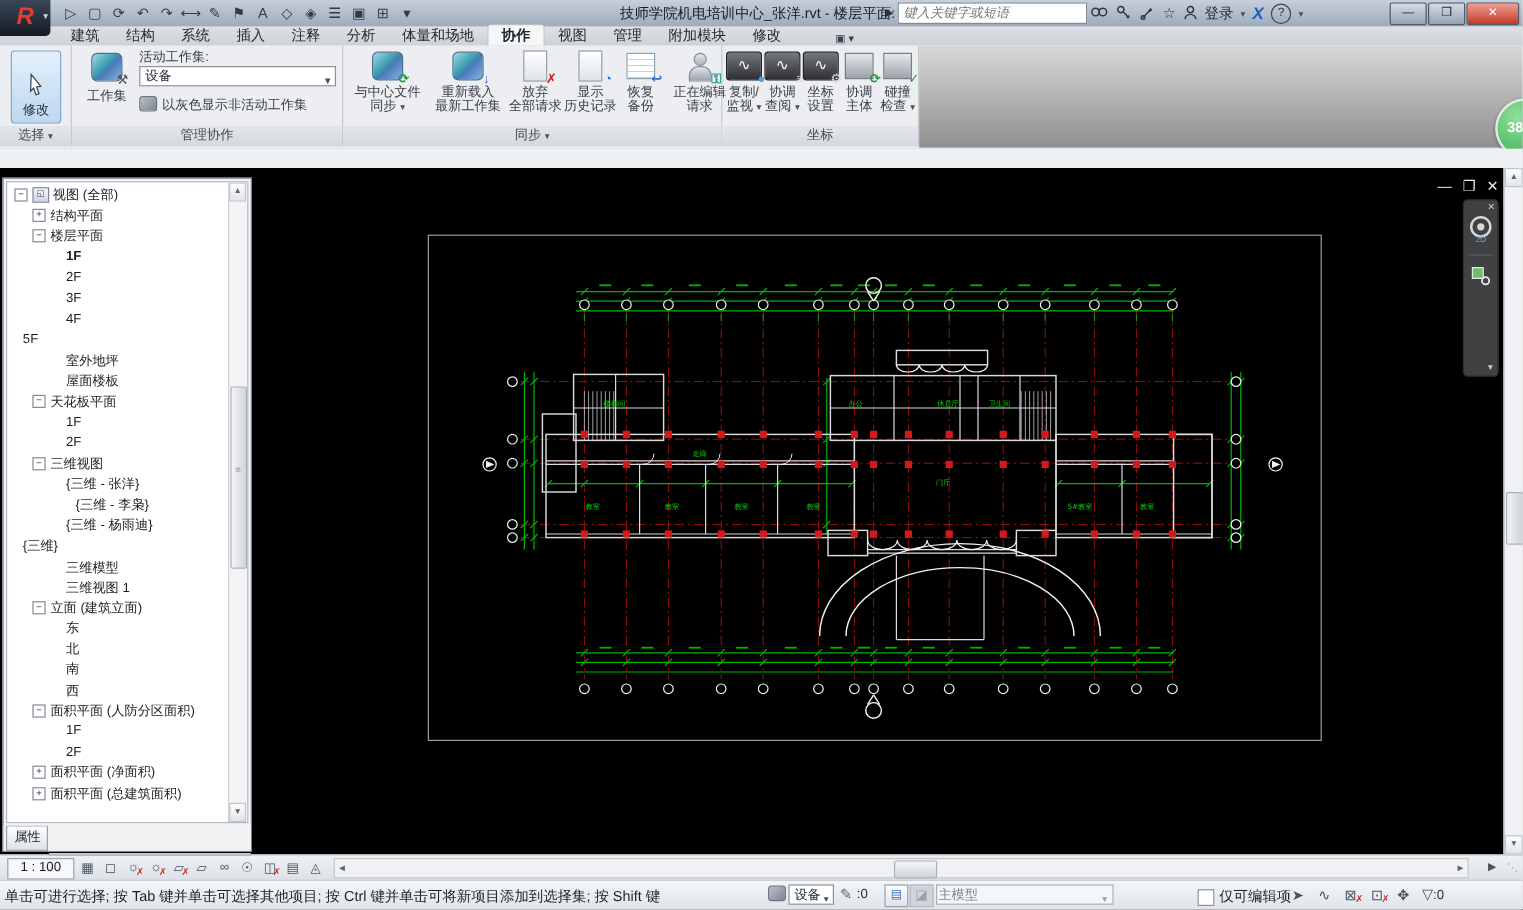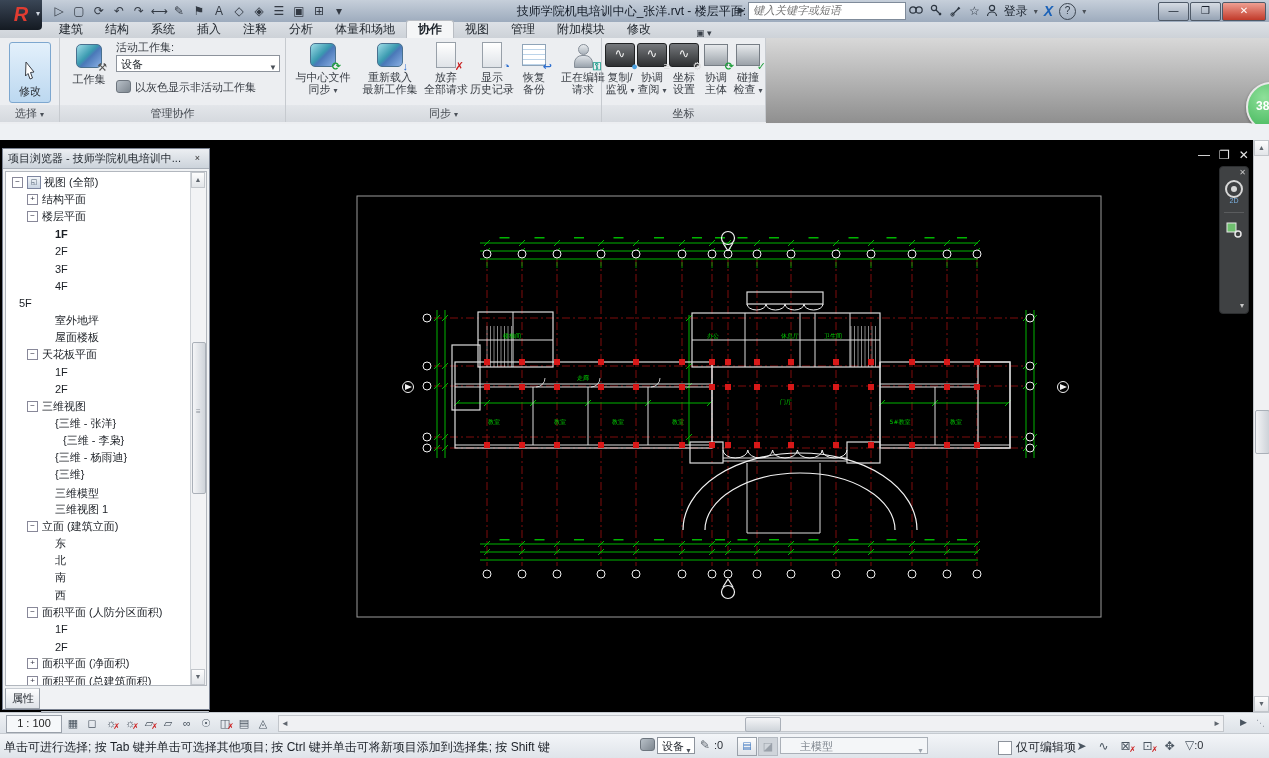--- a/index.html
+++ b/index.html
@@ -112,21 +112,21 @@
 
   #statusbar{position:absolute;left:0;top:733px;width:1269px;height:25px;background:linear-gradient(#f3f5f8,#dfe4ea);border-top:1px solid #c5cad0;box-sizing:border-box;font-size:12px;color:#1c2128;}
   #statushint{position:absolute;left:4px;top:5px;white-space:nowrap;max-width:630px;overflow:hidden;}
   #ws-status-icon{position:absolute;left:640px;top:4px;}
   #ws-status{position:absolute;left:657px;top:3px;width:38px;height:17px;background:#fff;border:1px solid #8d939c;font-size:11px;line-height:16px;padding-left:4px;box-sizing:border-box;}
   #ws-status .sel-arrow{position:absolute;right:2px;top:5px;font-size:7px;color:#4a5058;}
   #req-icon{position:absolute;left:700px;top:4px;font-size:12px;color:#5a626b;}
   #req-count{position:absolute;left:714px;top:5px;font-size:11px;color:#2a2f36;}
   #do-btn1{position:absolute;left:737px;top:3px;width:18px;height:17px;border:1px solid #9aa1aa;background:linear-gradient(#fdfdfe,#dfe3e8);font-size:10px;text-align:center;line-height:15px;color:#3c76c0;}
   #do-btn2{position:absolute;left:758px;top:3px;width:18px;height:17px;font-size:11px;text-align:center;line-height:16px;color:#9aa1aa;background:#cfd4da;border:1px solid #b4bac2;}
-  #do-select{position:absolute;left:780px;top:3px;width:148px;height:17px;background:#f4f6f8;border:1px solid #aab0b8;font-size:11px;line-height:16px;padding-left:19px;box-sizing:border-box;color:#7d848d;}
+  #do-select{position:absolute;left:780px;top:3px;width:148px;height:17px;background:#f4f6f8;border:1px solid #aab0b8;font-size:11px;line-height:16px;padding-left:1px;box-sizing:border-box;color:#7d848d;}
   #do-select .sel-arrow{position:absolute;right:3px;top:5px;font-size:7px;color:#9aa1aa;}
   #editonly{position:absolute;left:998px;top:5px;display:flex;align-items:center;gap:4px;}
   #editonly .cb{width:12px;height:12px;border:1px solid #8d939c;background:#fff;}
   #selicons{position:absolute;left:1072px;top:3px;display:flex;gap:3px;}
   .sic{position:relative;width:19px;height:17px;display:flex;align-items:center;justify-content:center;font-size:12px;color:#4a5560;}
   .sic .mark{position:absolute;right:-1px;bottom:0;font-size:8px;font-weight:bold;color:#cc2222;}
   #filtergrp{position:absolute;left:1185px;top:4px;font-size:12px;color:#4a5560;}
   #filtergrp b{font-size:11px;color:#2a2f36;font-weight:normal;}
 
   svg text{font-family:"DejaVu Sans","Liberation Sans",sans-serif;}
@@ -703,23 +703,20 @@
       </div>
     </div>
 
     <div id="vscroll">
       <div class="scr-btn" style="top:0;">▲</div>
       <div id="vthumb"></div>
       <div class="scr-btn" style="top:556px;">▼</div>
     </div>
 
     <div id="browser">
-      <div id="pbtitle"><span>项目浏览器 - 技师学院机电培训中...</span>
-        <span id="pbclose">×</span>
-      </div>
       <div id="pbbody">
         <div id="tree">
             <div class="trow" style="padding-left: 6px;">
               <span class="texp">−</span>
               <span class="ticon">◱</span>
               <span>视图 (全部)</span>
             </div>
             <div class="trow" style="padding-left: 21px;">
               <span class="texp">+</span>
               <span>结构平面</span>
@@ -777,21 +774,21 @@
               <span>{三维 - 张洋}</span>
             </div>
             <div class="trow" style="padding-left: 44px;">
               <span class="tspacer"></span>
               <span>{三维 - 李枭}</span>
             </div>
             <div class="trow" style="padding-left: 36px;">
               <span class="tspacer"></span>
               <span>{三维 - 杨雨迪}</span>
             </div>
-            <div class="trow" style="padding-left: 36px;">
+            <div class="trow" style="">
               <span class="tspacer"></span>
               <span>{三维}</span>
             </div>
             <div class="trow" style="padding-left: 36px; align-items: flex-end;">
               <span class="tspacer"></span>
               <span>三维模型</span>
             </div>
             <div class="trow" style="padding-left: 36px; text-align: center;">
               <span class="tspacer"></span>
               <span>三维视图 1</span>

